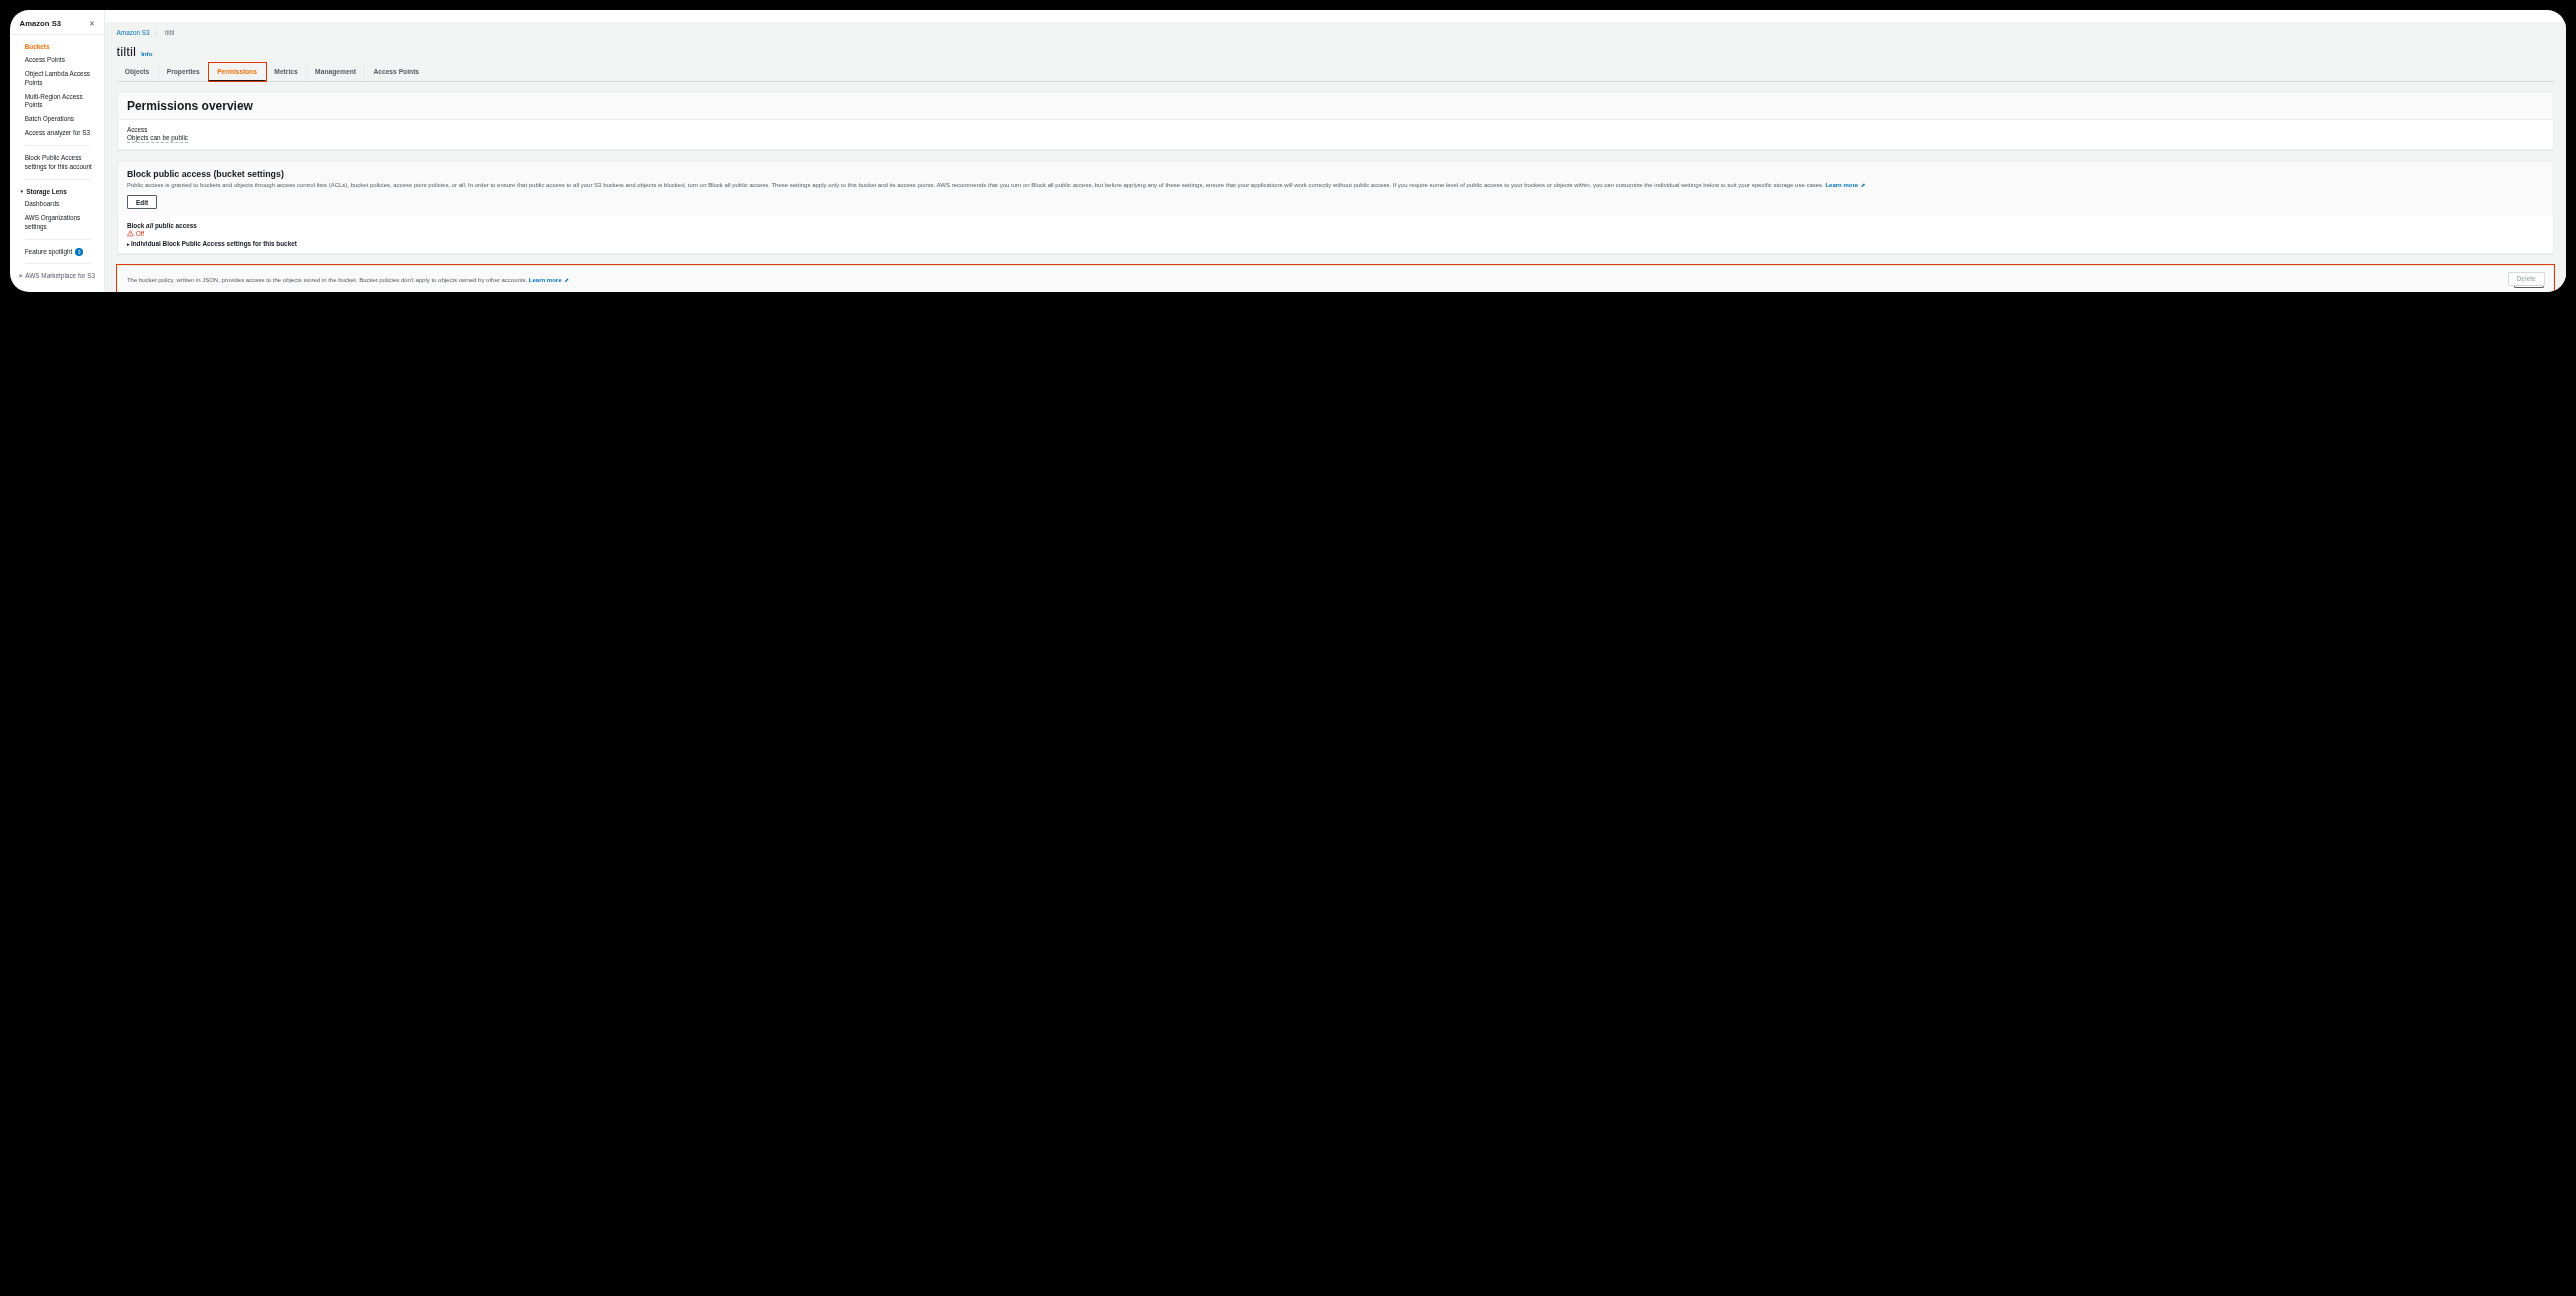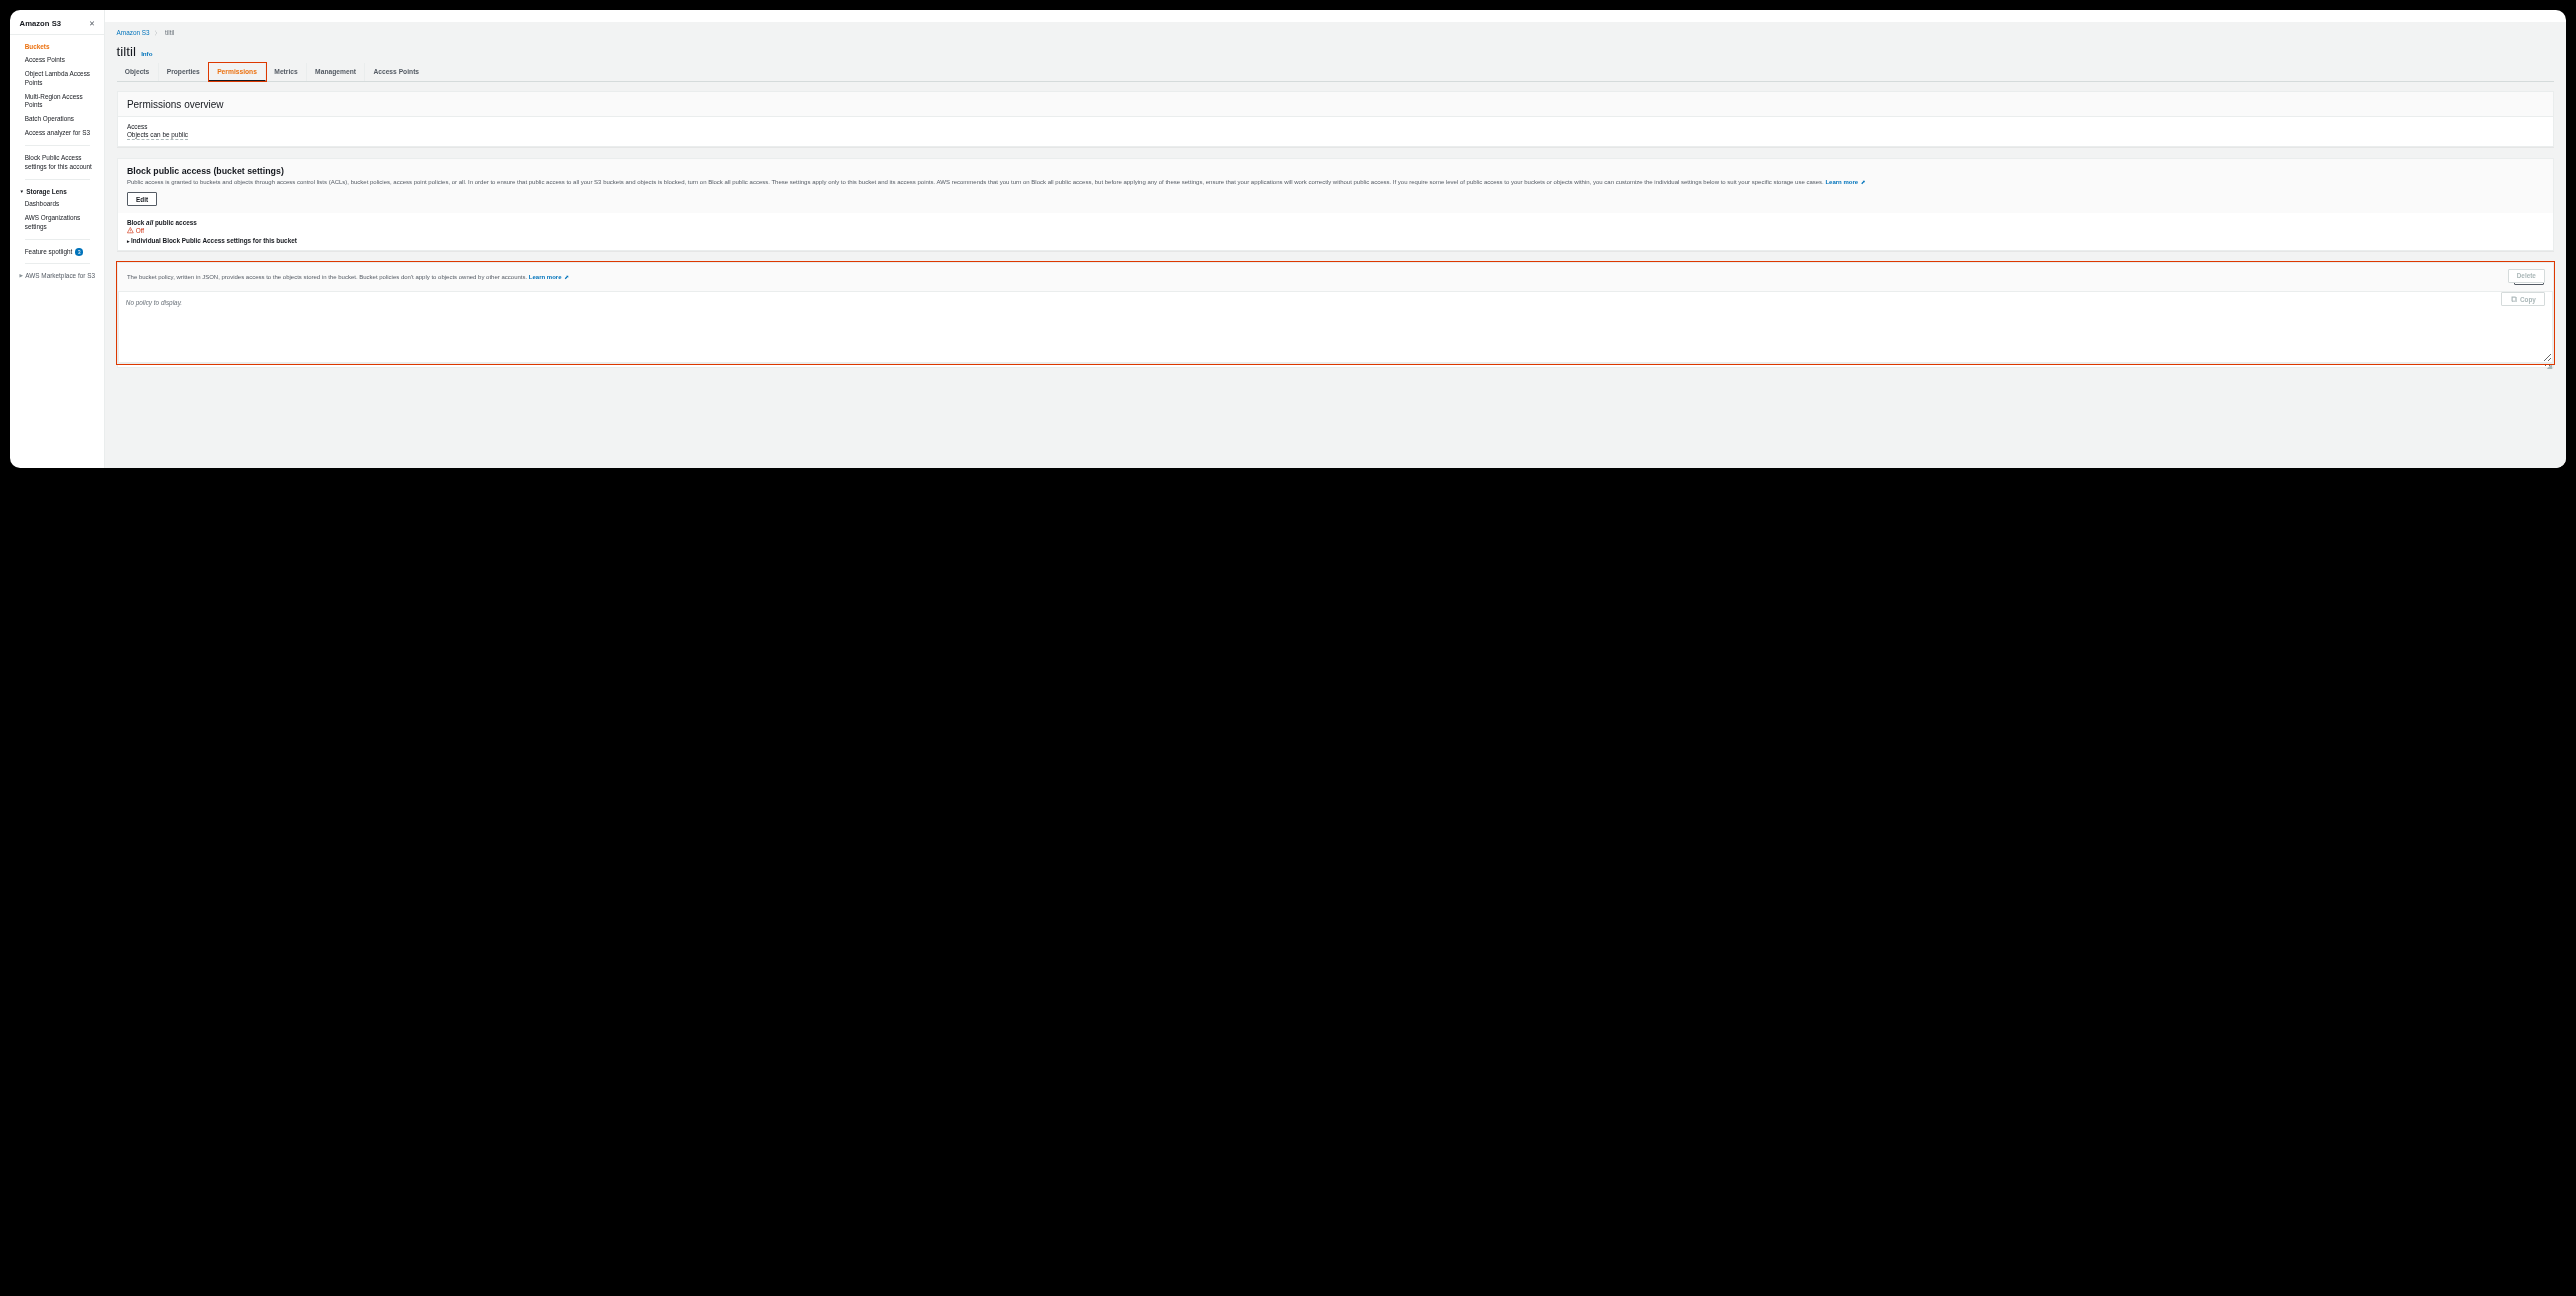--- a/index.html
+++ b/index.html
@@ -5,24 +5,24 @@
   * { box-sizing: border-box; margin: 0; padding: 0; }
   body {
     font-family: "Amazon Ember", "Helvetica Neue", Arial, sans-serif;
     background: #000;
     padding: 10.3px;
     font-size: 6.7px;
     color: #16191f;
   }
   .window {
     background: #fff;
-    border-radius: 10px;
+    border-radius: 19px;
     overflow: hidden;
     display: flex;
-    height: 458px;
+    height: 282px;
     width: 100%;
   }
   
   .sidebar {
     width: 95px;
     border-right: 0.5px solid #eaeded;
     flex-shrink: 0;
     padding: 6.2px 0;
   }
   .sidebar-header {
@@ -112,21 +112,21 @@
     background:#fff;
     border:0.5px solid #eaeded;
     box-shadow: 0 0.5px 0.5px rgba(0,0,0,0.05);
     margin-bottom: 11.3px;
   }
   .panel-header {
     background:#fafafa;
     padding: 6.2px 9.3px;
     border-bottom:0.5px solid #eaeded;
   }
-  .panel-header h2 { font-size:10px; font-weight:400; }
+  .panel-header h2 { font-size:12px; font-weight:700; }
   .panel-body { padding: 6.2px 9.3px; }
   .field-label { font-size:6.4px; color:#16191f; margin-bottom:1px;}
   .field-value { font-size:6.4px; border-bottom:0.5px dashed #aab7b8; display:inline-block; padding-bottom:0.5px;}
 
   .panel-header-flex {
     display:flex; justify-content:space-between; align-items:flex-start;
     background:#fafafa; padding:7.2px 9.3px 6.2px 9.3px;
   }
   .subtitle { font-size:6px; color:#545b64; line-height:1.45; margin-top:2.1px; max-width: 100%; }
   .learn-more { color:#0073bb; text-decoration:none; font-weight:700; cursor:pointer; }

